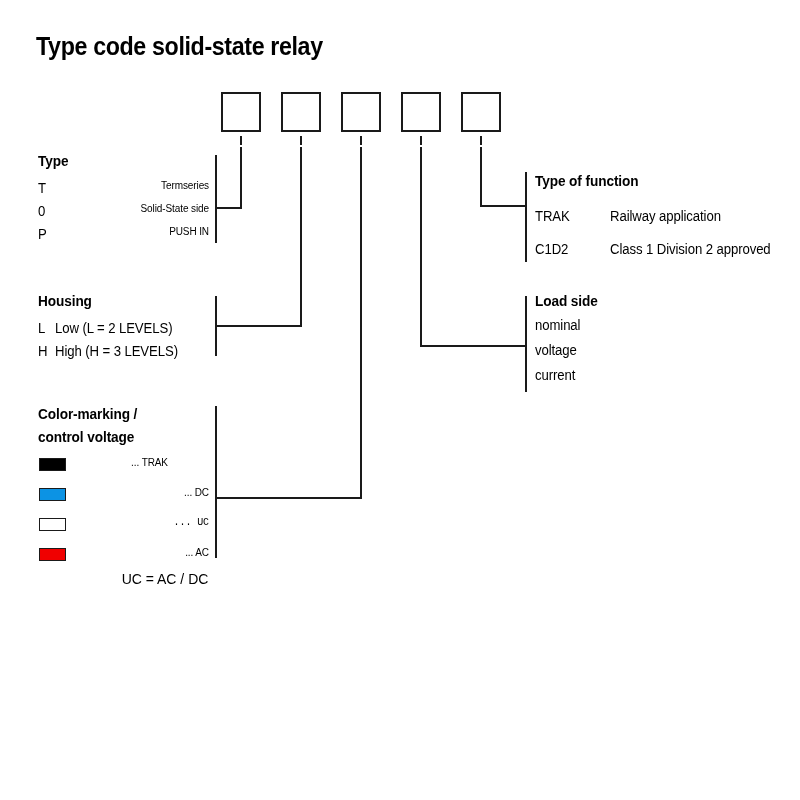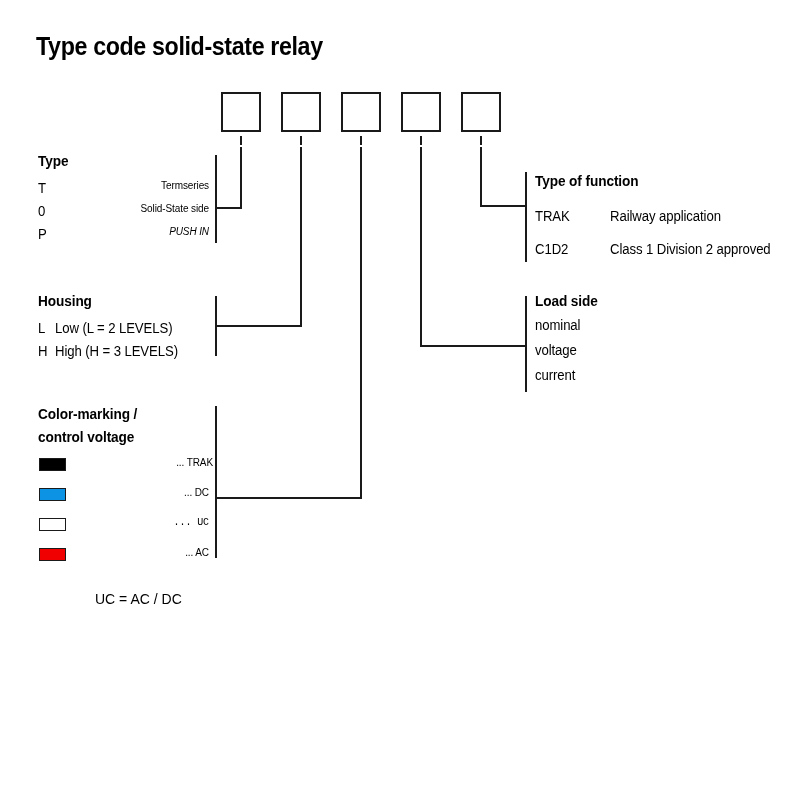--- a/index.html
+++ b/index.html
@@ -22,21 +22,21 @@
   .vline{position:absolute;width:2px;background:#1a1a1a;}
   .hline{position:absolute;height:2px;background:#1a1a1a;}
 
   
   .hdr{position:absolute;font-size:14.5px;font-weight:bold;white-space:nowrap;
        letter-spacing:-0.1px;transform:scaleX(0.94);transform-origin:left center;}
   .txt{position:absolute;font-size:14px;white-space:nowrap;letter-spacing:-0.1px;
        transform:scaleX(0.94);transform-origin:left center;}
   .txt-r{position:absolute;font-size:10px;white-space:nowrap;text-align:right;
          letter-spacing:-0.1px;}
-  .txt-c{position:absolute;font-size:14px;white-space:nowrap;text-align:left;margin-top:20px;}
+  .txt-c{position:absolute;font-size:14px;white-space:nowrap;text-align:center;}
 
   
   .swatch{position:absolute;width:27px;height:13px;border:1.5px solid #1a1a1a;
           box-sizing:border-box;}
 </style>
 </head>
 <body>
 
 <div id="stage">
 
@@ -76,33 +76,33 @@
   <div class="vline" style="left: 480px; top: 147px; height: 60px; background: rgb(26, 26, 26);"></div>
   <div class="hline" style="left: 480px; top: 205px; width: 47px; background: rgb(26, 26, 26);"></div>
   <div class="vline" style="left: 525px; top: 172px; height: 90px; background: rgb(26, 26, 26);"></div>
 
   <div class="hdr" style="left:38px;top:153px;">Type</div>
   <div class="txt" style="left:38px;top:180px;">T</div>
   <div class="txt-r" style="left:60px;top:180px;width:149px;">Termseries</div>
   <div class="txt" style="left:38px;top:203px;">0</div>
   <div class="txt-r" style="left:60px;top:203px;width:149px;">Solid-State side</div>
   <div class="txt" style="left:38px;top:226px;">P</div>
-  <div class="txt-r" style="left:60px;top:226px;width:149px;font-style:italic;">PUSH IN</div>
+  <div class="txt-r" style="left:60px;top:226px;width:149px;">PUSH IN</div>
 
   <div class="hdr" style="left:38px;top:293px;">Housing</div>
   <div class="txt" style="left:38px;top:320px;">L</div>
   <div class="txt" style="left:55px;top:320px;">Low (L = 2 LEVELS)</div>
   <div class="txt" style="left:38px;top:343px;">H</div>
   <div class="txt" style="left:55px;top:343px;">High (H = 3 LEVELS)</div>
 
   <div class="hdr" style="left:38px;top:406px;">Color-marking /</div>
   <div class="hdr" style="left:38px;top:429px;">control voltage</div>
 
   <div class="swatch" id="sw0" style="left:39px;top:458px;background:#000000;"></div>
-  <div class="txt-r" style="left:114px;top:457px;width:99px;">... TRAK</div>
+  <div class="txt-r" style="left:100px;top:457px;width:99px;text-align:center;">... TRAK</div>
 
   <div class="swatch" id="sw1" style="left:39px;top:488px;background:#0c93e4;"></div>
   <div class="txt-r" style="left:110px;top:487px;width:99px;">... DC</div>
 
   <div class="swatch" id="sw2" style="left:39px;top:518px;background:#ffffff;"></div>
   <div class="txt-r" style="left:110px;top:517px;width:99px;font-family:Liberation Mono, monospace;">... UC</div>
 
   <div class="swatch" id="sw3" style="left:39px;top:548px;background:#f00000;"></div>
   <div class="txt-r" style="left:110px;top:547px;width:99px;">... AC</div>
 

